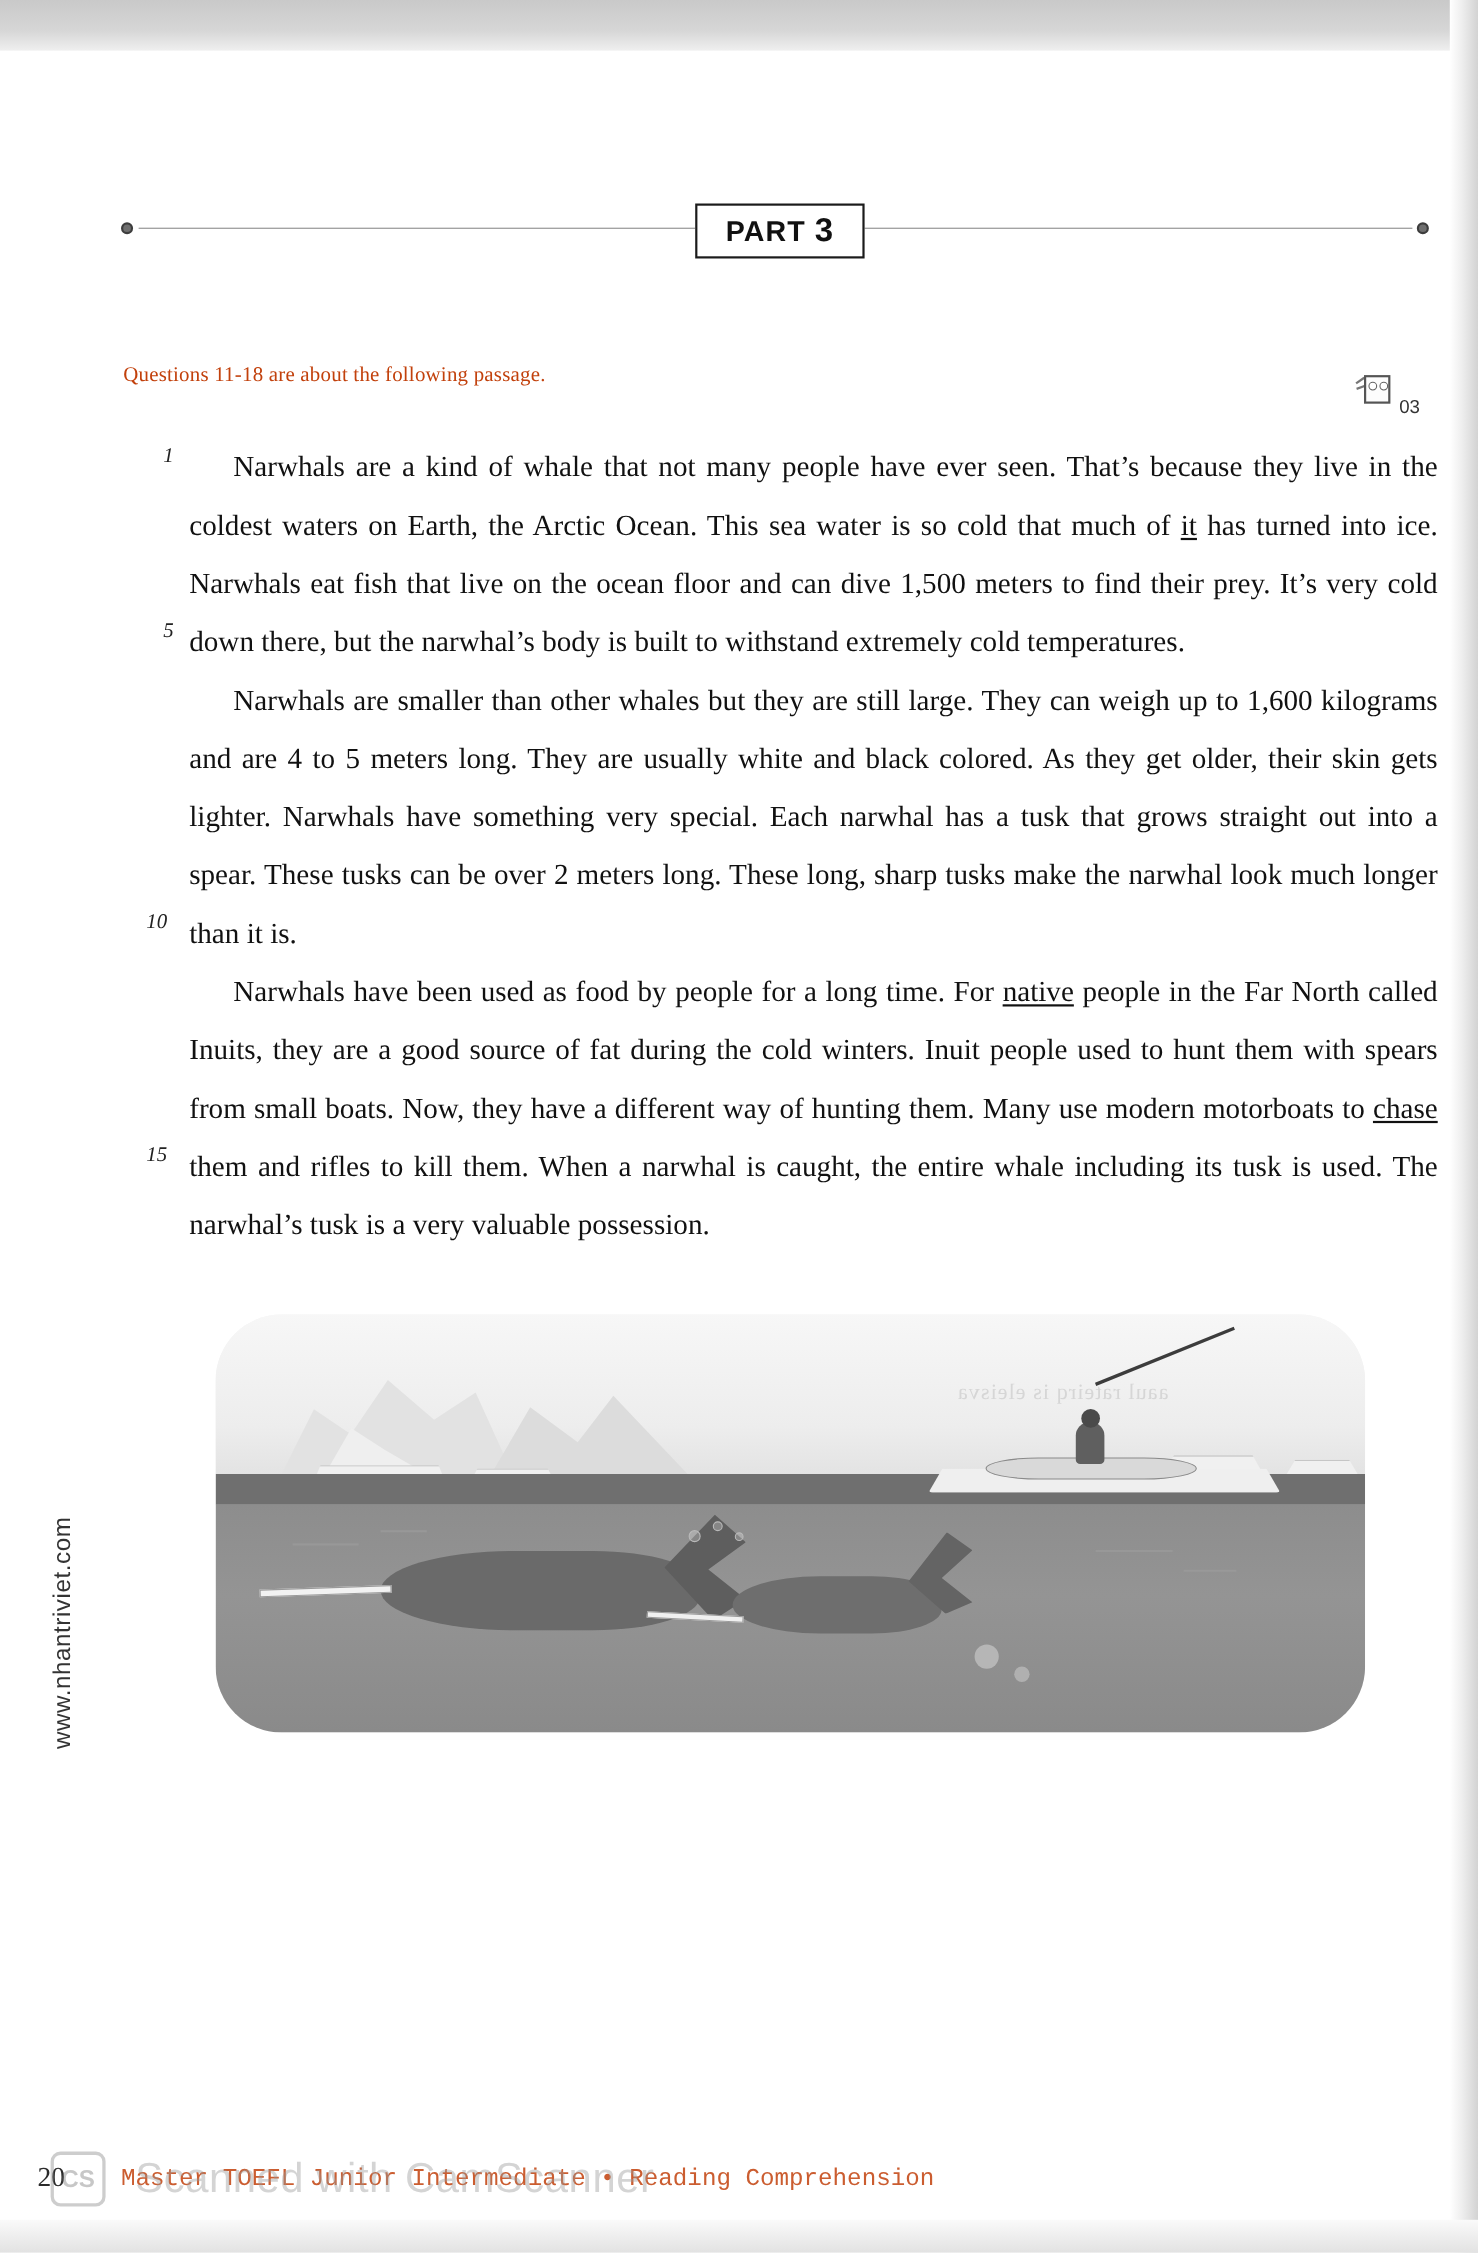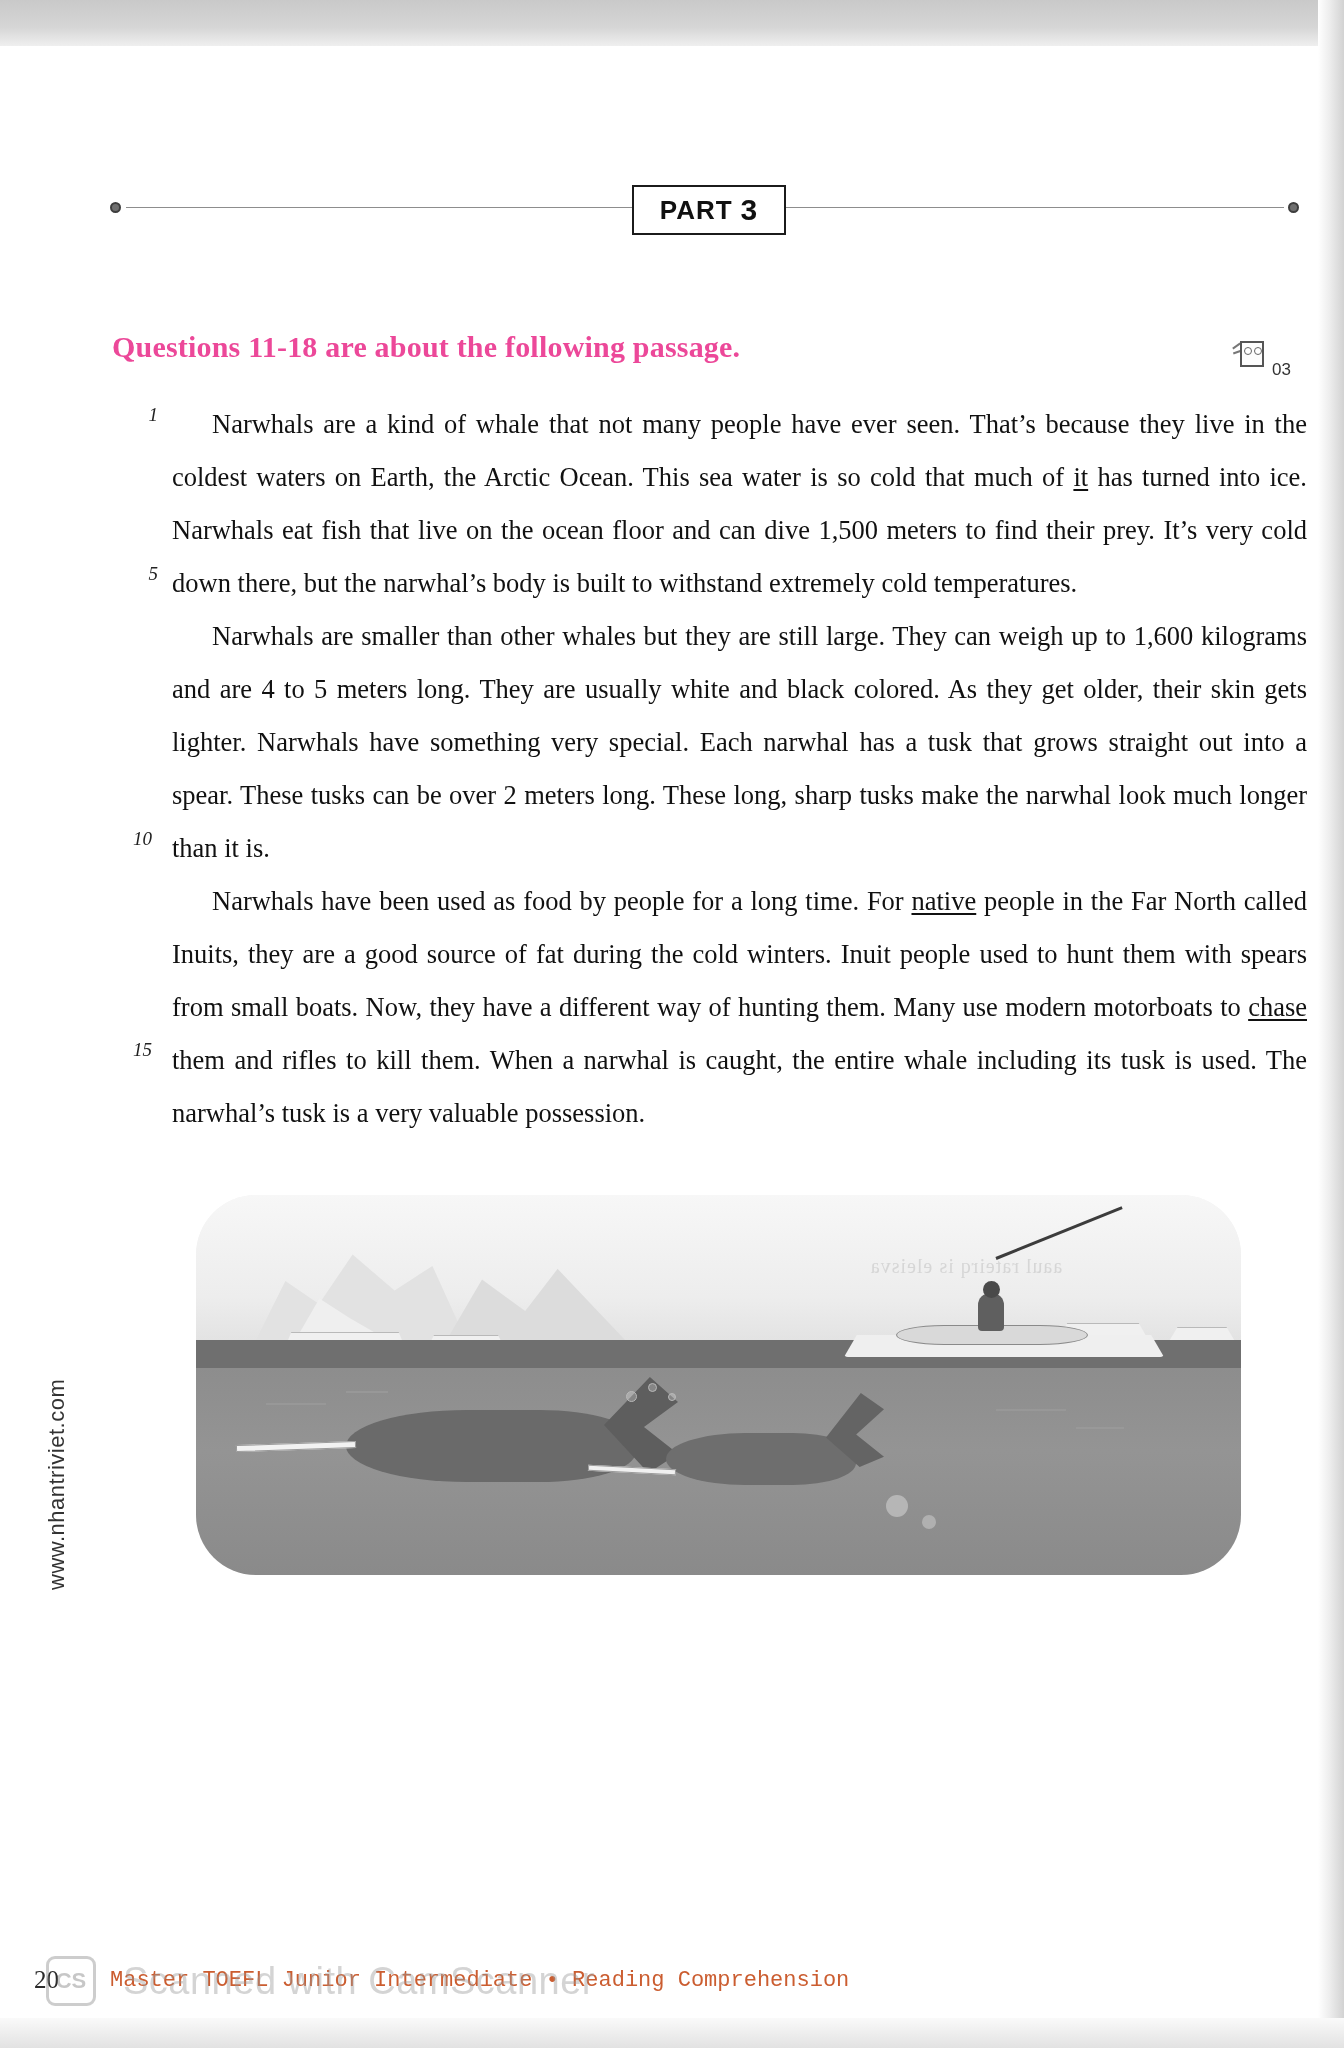--- a/index.html
+++ b/index.html
@@ -91,23 +91,23 @@
     font-size: 30px;
     color: #111;
     margin-left: 8px;
   }
 
   
   #questions-line {
     position: absolute;
     left: 112px; top: 330px;
     font-family: "Liberation Serif", serif;
-    font-weight: bold;
-    font-size: 30px;
-    color: #ec4899;
+    font-weight: normal;
+    font-size: 19px;
+    color: #c2410c;
     letter-spacing: .2px;
   }
 
   
   #audio-icon {
     position: absolute;
     left: 1232px; top: 337px;
     width: 34px; height: 34px;
   }
   #audio-icon .tape {

